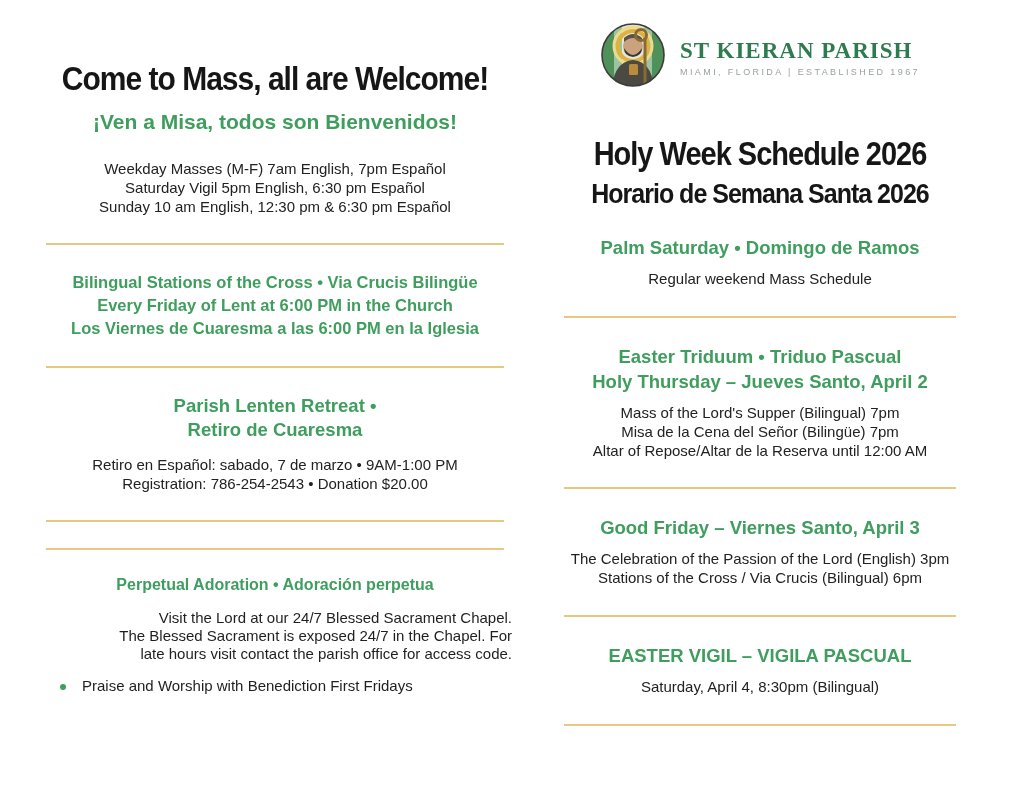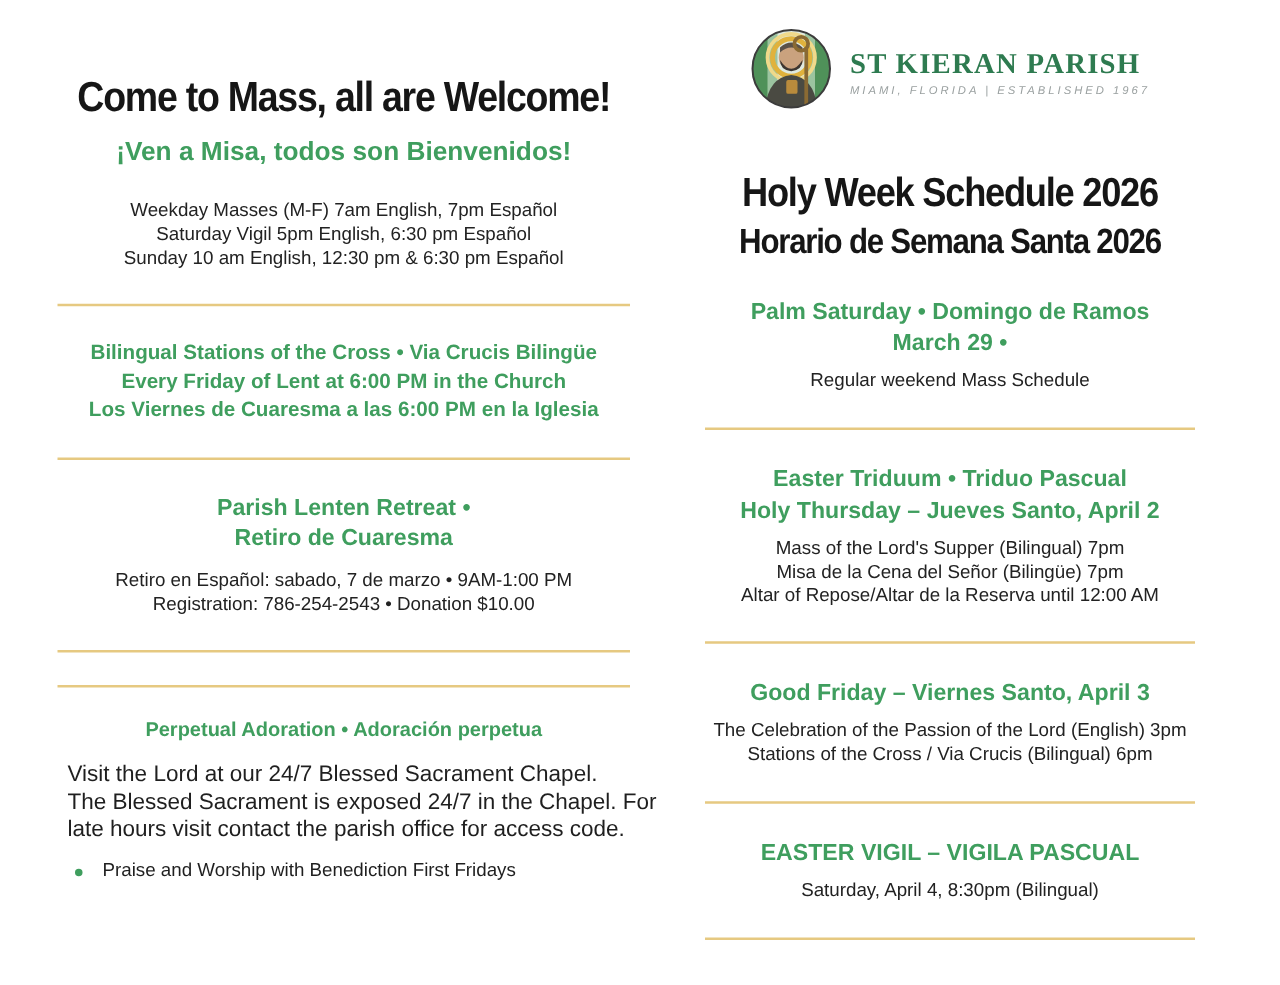--- a/index.html
+++ b/index.html
@@ -48,22 +48,22 @@
     border:none;
     margin:26px 8px;
   }
   .g-md{font-size:16.5px;font-weight:bold;color:var(--green);line-height:1.4;}
   .g-md div{white-space:nowrap;}
   .g-lg{font-size:18.5px;font-weight:bold;color:var(--green);line-height:1.3;}
   .g-lg div{white-space:nowrap;}
   .g-xl{font-size:16px;font-weight:bold;color:var(--green);white-space:nowrap;}
 
   .para-left{
-    text-align:left;
-    font-size:18px;
+    text-align:right;
+    font-size:15px;
     line-height:1.22;
     margin-top:15px;
     padding-left:16px;
   }
   .para-left div{white-space:nowrap;}
   .bullets{margin-top:13px;text-align:left;padding-left:22px;}
   .bullet-item{display:flex;align-items:flex-start;margin-bottom:1px;}
   .bullet-dot{
     width:6px;height:6px;border-radius:50%;
     background:var(--green);
@@ -86,21 +86,20 @@
     color:var(--logo-green);
     letter-spacing:1px;
     white-space:nowrap;
   }
   .logo-tagline{
     font-size:9px;
     letter-spacing:2.4px;
     color:var(--logo-gray);
     margin-top:3px;
     white-space:nowrap;
-    font-style:italic;
   }
   .r-title{font-size:29px;}
   .r-subtitle{font-size:25px;margin-top:8px;}
   .r-sec-head{font-size:18.5px;font-weight:bold;color:var(--green);line-height:1.35;}
   .r-sec-head div{white-space:nowrap;}
   .r-body{margin-top:9px;font-size:15px;line-height:1.26;color:#222;}
   .r-body div{white-space:nowrap;}
   .r-divider{margin:27px 14px;}
 </style>
 </head>
@@ -126,21 +125,21 @@
   </div>
 
   <div class="divider"></div>
 
   <div class="g-lg">
     <div>Parish Lenten Retreat •</div>
     <div>Retiro de Cuaresma</div>
   </div>
   <div class="body-block mt-md">
     <div>Retiro en Español: sabado, 7 de marzo • 9AM-1:00 PM</div>
-    <div>Registration: 786-254-2543 • Donation $10.00</div>
+    <div>Registration: 786-254-2543 • Donation $20.00</div>
   </div>
 
   <div class="divider"></div>
 
 
   <div class="divider"></div>
 
   <div class="g-xl">Perpetual Adoration • Adoración perpetua</div>
   <div class="para-left">
     <div>Visit the Lord at our 24/7 Blessed Sacrament Chapel.</div>
@@ -194,21 +193,20 @@
       <div class="logo-name">ST KIERAN PARISH</div>
       <div class="logo-tagline">MIAMI, FLORIDA | ESTABLISHED 1967</div>
     </span>
   </div>
 
   <div class="big-title r-title">Holy Week Schedule 2026</div>
   <div class="big-title r-subtitle">Horario de Semana Santa 2026</div>
 
   <div class="r-sec-head" style="margin-top:30px;">
     <div>Palm Saturday • Domingo de Ramos</div>
-    <div>March 29 •</div>
   </div>
   <div class="r-body">
     <div>Regular weekend Mass Schedule</div>
   </div>
 
   <div class="divider r-divider"></div>
 
   <div class="r-sec-head">
     <div>Easter Triduum • Triduo Pascual</div>
     <div>Holy Thursday – Jueves Santo, April 2</div>

